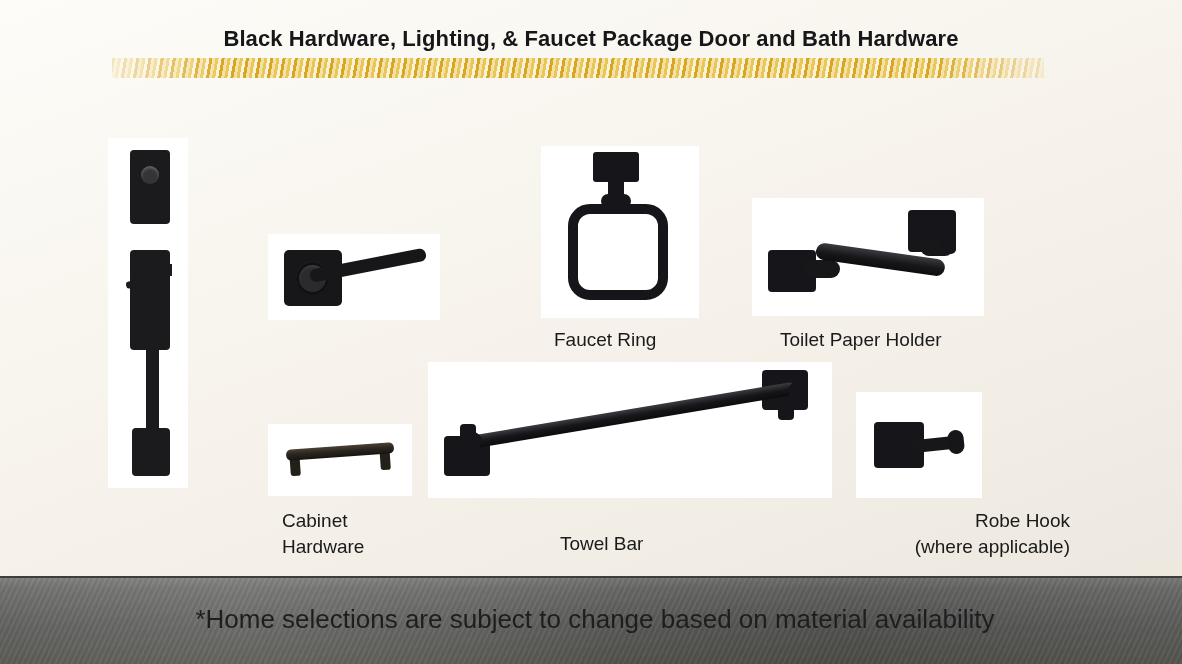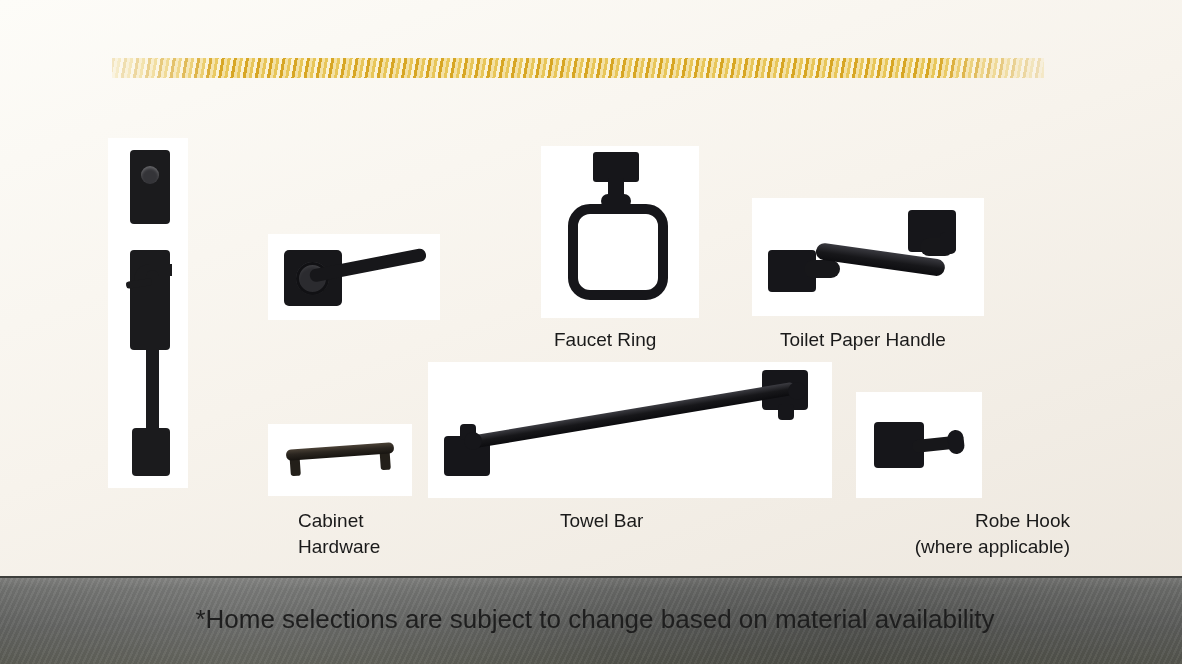--- a/index.html
+++ b/index.html
@@ -209,41 +209,41 @@
     transform-origin: left center;
   }
   .tb-end-right {
     position: absolute; left: 360px; top: 20px; width: 18px; height: 18px;
     background: #16161a; border-radius: 50%;
   }
   .tb-end-left {
     position: absolute; left: 36px; top: 70px; width: 18px; height: 18px;
     background: #16161a; border-radius: 50%;
   }
-  #towel-bar-caption { left: 560px; top: 508px; width: 220px; }
+  #towel-bar-caption { left: 560px; top: 531px; width: 220px; }
 
   
   #cabinet-photo { left: 268px; top: 424px; width: 144px; height: 72px; }
   .cab-bar {
     position: absolute; left: 18px; top: 22px; width: 108px; height: 11px;
     background: linear-gradient(180deg, #4b4237 0%, #2b2620 45%, #171410 100%);
     border-radius: 5px;
     transform: rotate(-4deg);
   }
   .cab-leg-left {
     position: absolute; left: 22px; top: 26px; width: 10px; height: 26px;
     background: #231f19; border-radius: 0 0 3px 3px;
     transform: rotate(-4deg);
   }
   .cab-leg-right {
     position: absolute; left: 112px; top: 20px; width: 10px; height: 26px;
     background: #231f19; border-radius: 0 0 3px 3px;
     transform: rotate(-4deg);
   }
-  #cabinet-caption { left: 282px; top: 508px; width: 170px; margin-left: 16px; }
+  #cabinet-caption { left: 282px; top: 508px; width: 170px; }
 
   
   #robe-hook-photo { left: 856px; top: 392px; width: 126px; height: 106px; }
   .rh-plate {
     position: absolute; left: 18px; top: 30px; width: 50px; height: 46px;
     background: #16161a; border-radius: 4px;
   }
   .rh-arm {
     position: absolute; left: 56px; top: 46px; width: 44px; height: 13px;
     background: #17171a; border-radius: 7px;
@@ -283,20 +283,21 @@
     text-align: center;
     font-size: 26px;
     color: #1e1e1e;
   }
 </style>
 </head>
 <body>
 
 <div class="slide">
 
+  <div class="title">Black Hardware, Lighting, &amp; Faucet Package Door and Bath Hardware</div>
 
   <div class="divider"></div>
 
   <div class="photo" id="front-door-photo">
     <div class="fdh-deadbolt-plate"></div>
     <div class="fdh-deadbolt-knob"></div>
     <div class="fdh-plate"></div>
     <div class="fdh-grip-curve"></div>
     <div class="fdh-grip"></div>
     <div class="fdh-thumb"></div>
@@ -318,21 +319,21 @@
   <div class="caption" id="towel-ring-caption">Faucet Ring</div>
 
   <div class="photo" id="tp-holder-photo">
     <div class="tp-plate-left"></div>
     <div class="tp-plate-right"></div>
     <div class="tp-arm-left"></div>
     <div class="tp-arm-right"></div>
     <div class="tp-bar"></div>
     <div class="tp-knob"></div>
   </div>
-  <div class="caption" id="tp-holder-caption">Toilet Paper Handle</div>
+  <div class="caption" id="tp-holder-caption">Toilet Paper Holder</div>
 
   <div class="photo" id="towel-bar-photo">
     <div class="tb-plate-right"></div>
     <div class="tb-plate-left"></div>
     <div class="tb-post-right"></div>
     <div class="tb-post-left"></div>
     <div class="tb-bar"></div>
     <div class="tb-end-right"></div>
     <div class="tb-end-left"></div>
   </div>

